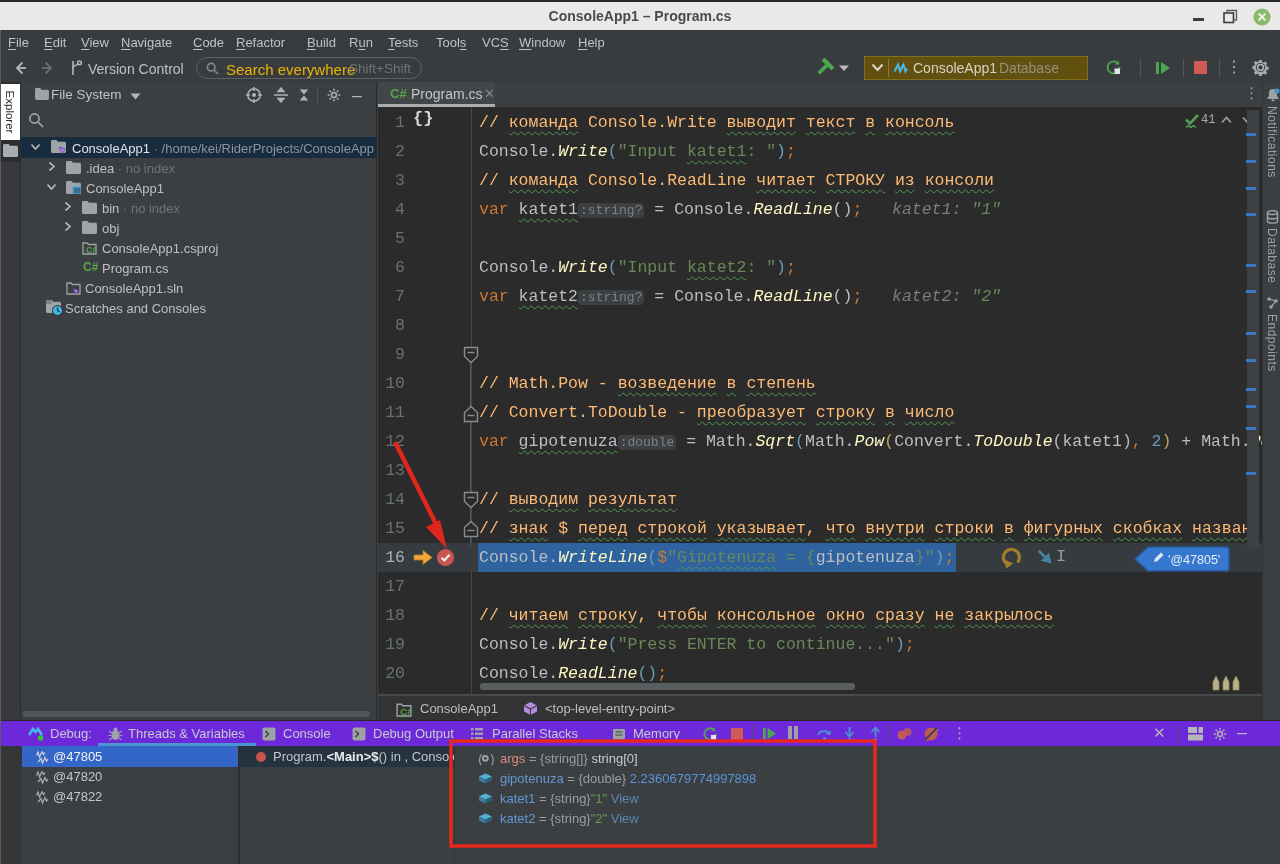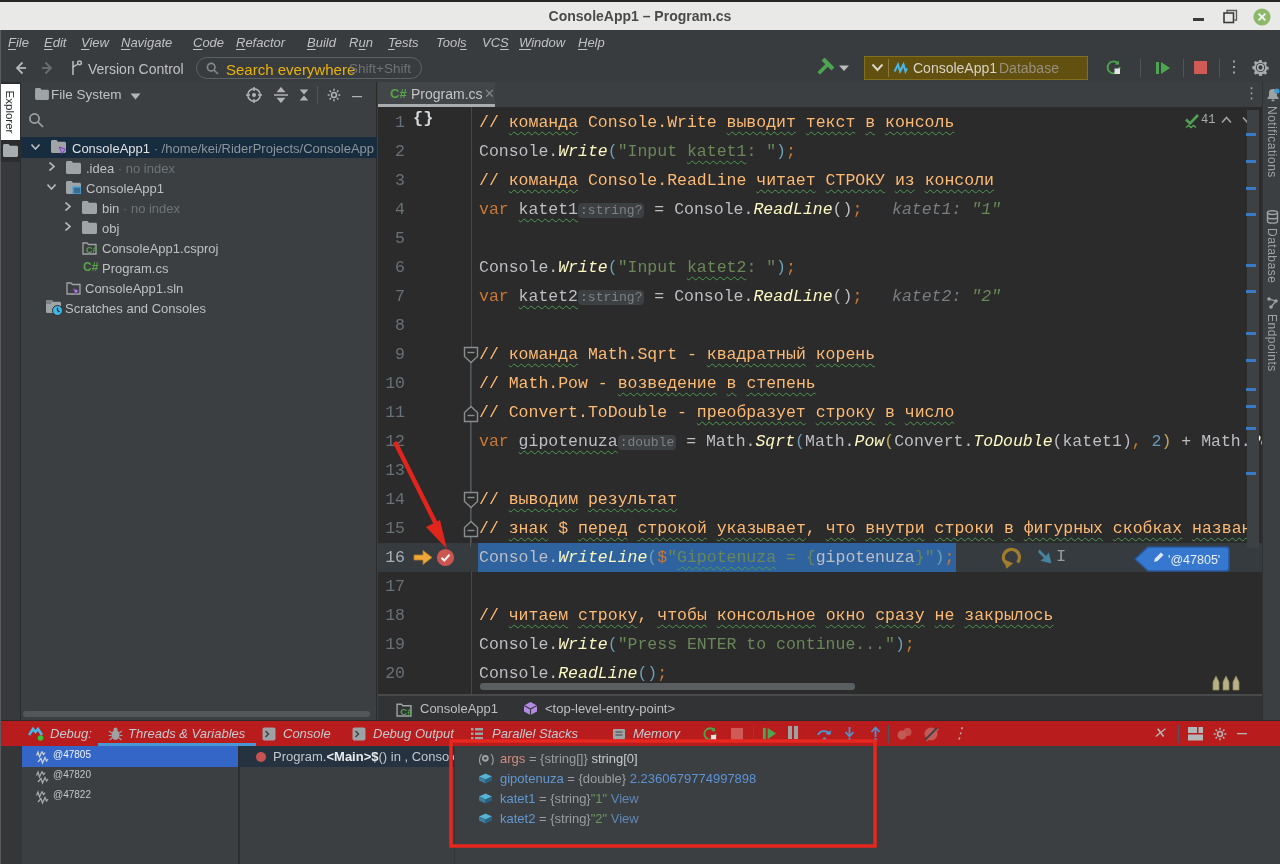--- a/index.html
+++ b/index.html
@@ -4,55 +4,55 @@
 <style>
   * { margin:0; padding:0; box-sizing:border-box; }
   html,body { width:1280px; height:864px; overflow:hidden; background:#3c3f41;
     font-family:"Liberation Sans", sans-serif; }
   .abs { position:absolute; }
   #stage { position:relative; width:1280px; height:864px; }
   
   #titlebar { left:0; top:0; width:1280px; height:32px; background:#e9e9e7; border-top:2px solid #262626; }
   #titlebar .t { position:absolute; left:0; right:0; top:6px; text-align:center; font-size:14px; font-weight:bold; color:#4a4a4a; }
   
-  #menubar { left:0; top:30px; width:1280px; height:25px; background:#393c3e; color:#bfc1c3; font-size:13px;font-style:italic; }
+  #menubar { left:0; top:30px; width:1280px; height:25px; background:#393c3e; color:#bfc1c3; font-size:13px; }
   #menubar span { position:absolute; top:5px; }
   #menubar u { text-decoration:underline; text-underline-offset:2px; }
   
   #toolbar { left:0; top:55px; width:1280px; height:27px; background:#393c3e; }
   
   #leftstrip { left:0; top:82px; width:21px; height:638px; background:#37393c; border-right:1px solid #2a2a2a; }
   #projpanel { left:21px; top:82px; width:356px; height:638px; background:#3c3f41; border-right:1px solid #2b2b2b; }
   #editorcol { left:378px; top:82px; width:884px; height:638px; background:#2b2b2b; }
   #rightstrip { left:1262px; top:82px; width:18px; height:638px; background:#3c3f41; border-left:1px solid #323232; }
   #tabbar { left:0; top:0; width:884px; height:25px; background:#3c3f41; }
   #editor { left:0; top:25px; width:884px; height:588px; background:#2b2b2b; overflow:hidden;
     font-family:"Liberation Mono", monospace; font-size:16.5px; white-space:pre; }
   #breadcrumb { left:0; top:612px; width:884px; height:26px; background:#313335; border-top:2px solid #47494b; color:#bdbfc1; font-size:13px; }
   
-  #debugbar { left:0; top:720px; width:1280px; height:26px; background:#b91c1c; border-top:1px solid #2a2a2a; color:#c6cad0; font-size:13px;font-style:italic; }
+  #debugbar { left:0; top:720px; width:1280px; height:26px; background:#6d28d9; border-top:1px solid #2a2a2a; color:#c6cad0; font-size:13px; }
   #debugcontent { left:0; top:746px; width:1280px; height:118px; background:#3c3f41; }
   .codeline { position:absolute; left:0; width:884px; height:29px; line-height:29px; }
   .ln { position:absolute; width:27px; text-align:right; left:0; color:#677278; }
   .code { position:absolute; left:101px; }
   .cmt { color:#fdba74; }
   .kw { color:#cc7832; }
   .str { color:#6a8759; }
   .mtd { color:#fef9c3; font-style:italic; }
   .pln { color:#bcbec4; }
   .num { color:#6897bb; }
   .orange { color:#cc7832; }
   .p1 { color:#6a9fb5; }
   .p2 { color:#bfa55f; }
   .p3 { color:#beb6c3; }
   .dbgval { color:#787d82; font-style:italic; }
   .hint { background:#3d4042; color:#7e8183; border-radius:4px; font-size:13px; padding:0 2px; }
 
   .vtext { position:absolute; left:2px; writing-mode:vertical-rl; font-size:12px; color:#9da2a4; letter-spacing:0.5px; }
-  .thread { position:absolute; left:22px; width:216px; height:20px; font-size:10px; color:#c3c6c9; }
+  .thread { position:absolute; left:22px; width:216px; height:20px; font-size:13px; color:#c3c6c9; }
   .thread svg { position:absolute; left:11px; top:3px; }
   .thread span { position:absolute; left:31px; top:3px; }
   .vrow { position:absolute; left:455px; height:20px; font-size:13px; padding-left:45px; line-height:19px; white-space:pre; }
   .vrow svg { position:absolute; left:22px; top:2px; }
   .vrow span { white-space:pre; }
   .vname { color:#6197d2; }
   .vgray { color:#9a9ea2; }
   .vwhite { color:#c7cacd; }
   .vblue { color:#5b93d6; }
   .vgreen { color:#69985a; }
@@ -291,21 +291,21 @@
       <div class="abs" style="left:100px;top:436px;width:478px;height:29px;background:#2e639f"></div>
       <div id="lines">
       <div class="codeline" style="top:1px"><span class="ln">1</span><span class="code cmt">// <span class="wv">команда</span> Console.Write <span class="wv">выводит</span> <span class="wv">текст</span> <span class="wv">в</span> <span class="wv">консоль</span></span></div>
       <div class="codeline" style="top:30px"><span class="ln">2</span><span class="code"><span class="pln">Console.</span><span class="mtd">Write</span><span class="p1">(</span><span class="str">"Input <span class="wv">katet1</span>: "</span><span class="p1">)</span><span class="orange">;</span></span></div>
       <div class="codeline" style="top:59px"><span class="ln">3</span><span class="code cmt">// <span class="wv">команда</span> Console.ReadLine <span class="wv">читает</span> <span class="wv">СТРОКУ</span> <span class="wv">из</span> <span class="wv">консоли</span></span></div>
       <div class="codeline" style="top:88px"><span class="ln">4</span><span class="code"><span class="kw">var </span><span class="pln wv">katet1</span><span class="hint">:string?</span><span class="pln"> = Console.</span><span class="mtd">ReadLine</span><span class="pln">()</span><span class="orange">;</span><span class="dbgval">   katet1: </span><span class="str" style="font-style:italic">"1"</span></span></div>
       <div class="codeline" style="top:117px"><span class="ln">5</span></div>
       <div class="codeline" style="top:146px"><span class="ln">6</span><span class="code"><span class="pln">Console.</span><span class="mtd">Write</span><span class="p1">(</span><span class="str">"Input <span class="wv">katet2</span>: "</span><span class="p1">)</span><span class="orange">;</span></span></div>
       <div class="codeline" style="top:175px"><span class="ln">7</span><span class="code"><span class="kw">var </span><span class="pln wv">katet2</span><span class="hint">:string?</span><span class="pln"> = Console.</span><span class="mtd">ReadLine</span><span class="pln">()</span><span class="orange">;</span><span class="dbgval">   katet2: </span><span class="str" style="font-style:italic">"2"</span></span></div>
       <div class="codeline" style="top:204px"><span class="ln">8</span></div>
-      <div class="codeline" style="top:233px"><span class="ln">9</span><span class="code cmt">// <span class="wv">команда</span> Math.Sqrt - <span class="wv">квадратный</span> <span class="wv">корень</span></span></div>
+      <div class="codeline" style="top:233px"><span class="ln">9</span></div>
       <div class="codeline" style="top:262px"><span class="ln">10</span><span class="code cmt">// Math.Pow - <span class="wv">возведение</span> <span class="wv">в</span> <span class="wv">степень</span></span></div>
       <div class="codeline" style="top:291px"><span class="ln">11</span><span class="code cmt">// Convert.ToDouble - <span class="wv">преобразует</span> <span class="wv">строку</span> <span class="wv">в</span> <span class="wv">число</span></span></div>
       <div class="codeline" style="top:320px"><span class="ln">12</span><span class="code"><span class="kw">var </span><span class="pln wv">gipotenuza</span><span class="hint">:double</span><span class="pln"> = Math.</span><span class="mtd">Sqrt</span><span class="p1">(</span><span class="pln">Math.</span><span class="mtd">Pow</span><span class="p2">(</span><span class="pln">Convert.</span><span class="mtd">ToDouble</span><span class="p3">(</span><span class="pln">katet1</span><span class="p3">)</span><span class="orange">,</span><span class="pln"> </span><span class="num">2</span><span class="p2">)</span><span class="pln"> + Math.</span><span class="mtd">Pow</span></span></div>
       <div class="codeline" style="top:349px"><span class="ln">13</span></div>
       <div class="codeline" style="top:378px"><span class="ln">14</span><span class="code cmt">// <span class="wv">выводим</span> <span class="wv">результат</span></span></div>
       <div class="codeline" style="top:407px"><span class="ln">15</span><span class="code cmt">// <span class="wv">знак</span> $ <span class="wv">перед</span> <span class="wv">строкой</span> <span class="wv">указывает</span>, <span class="wv">что</span> <span class="wv">внутри</span> <span class="wv">строки</span> <span class="wv">в</span> <span class="wv">фигурных</span> <span class="wv">скобках</span> <span class="wv">назван</span></span></div>
       <div class="codeline" style="top:436px"><span class="ln" style="color:#a7b0b5">16</span><span class="code"><span class="pln">Console.</span><span class="mtd">WriteLine</span><span class="p1">(</span><span class="orange">$</span><span class="str">"<span class="wv">Gipotenuza</span> = {</span><span class="pln">gipotenuza</span><span class="str">}"</span><span class="p1">)</span><span class="orange">;</span></span></div>
       <div class="codeline" style="top:465px"><span class="ln">17</span></div>
       <div class="codeline" style="top:494px"><span class="ln">18</span><span class="code cmt">// <span class="wv">читаем</span> <span class="wv">строку</span>, <span class="wv">чтобы</span> <span class="wv">консольное</span> <span class="wv">окно</span> <span class="wv">сразу</span> <span class="wv">не</span> <span class="wv">закрылось</span></span></div>
       <div class="codeline" style="top:523px"><span class="ln">19</span><span class="code"><span class="pln">Console.</span><span class="mtd">Write</span><span class="p1">(</span><span class="str">"Press ENTER to continue..."</span><span class="p1">)</span><span class="orange">;</span></span></div>

